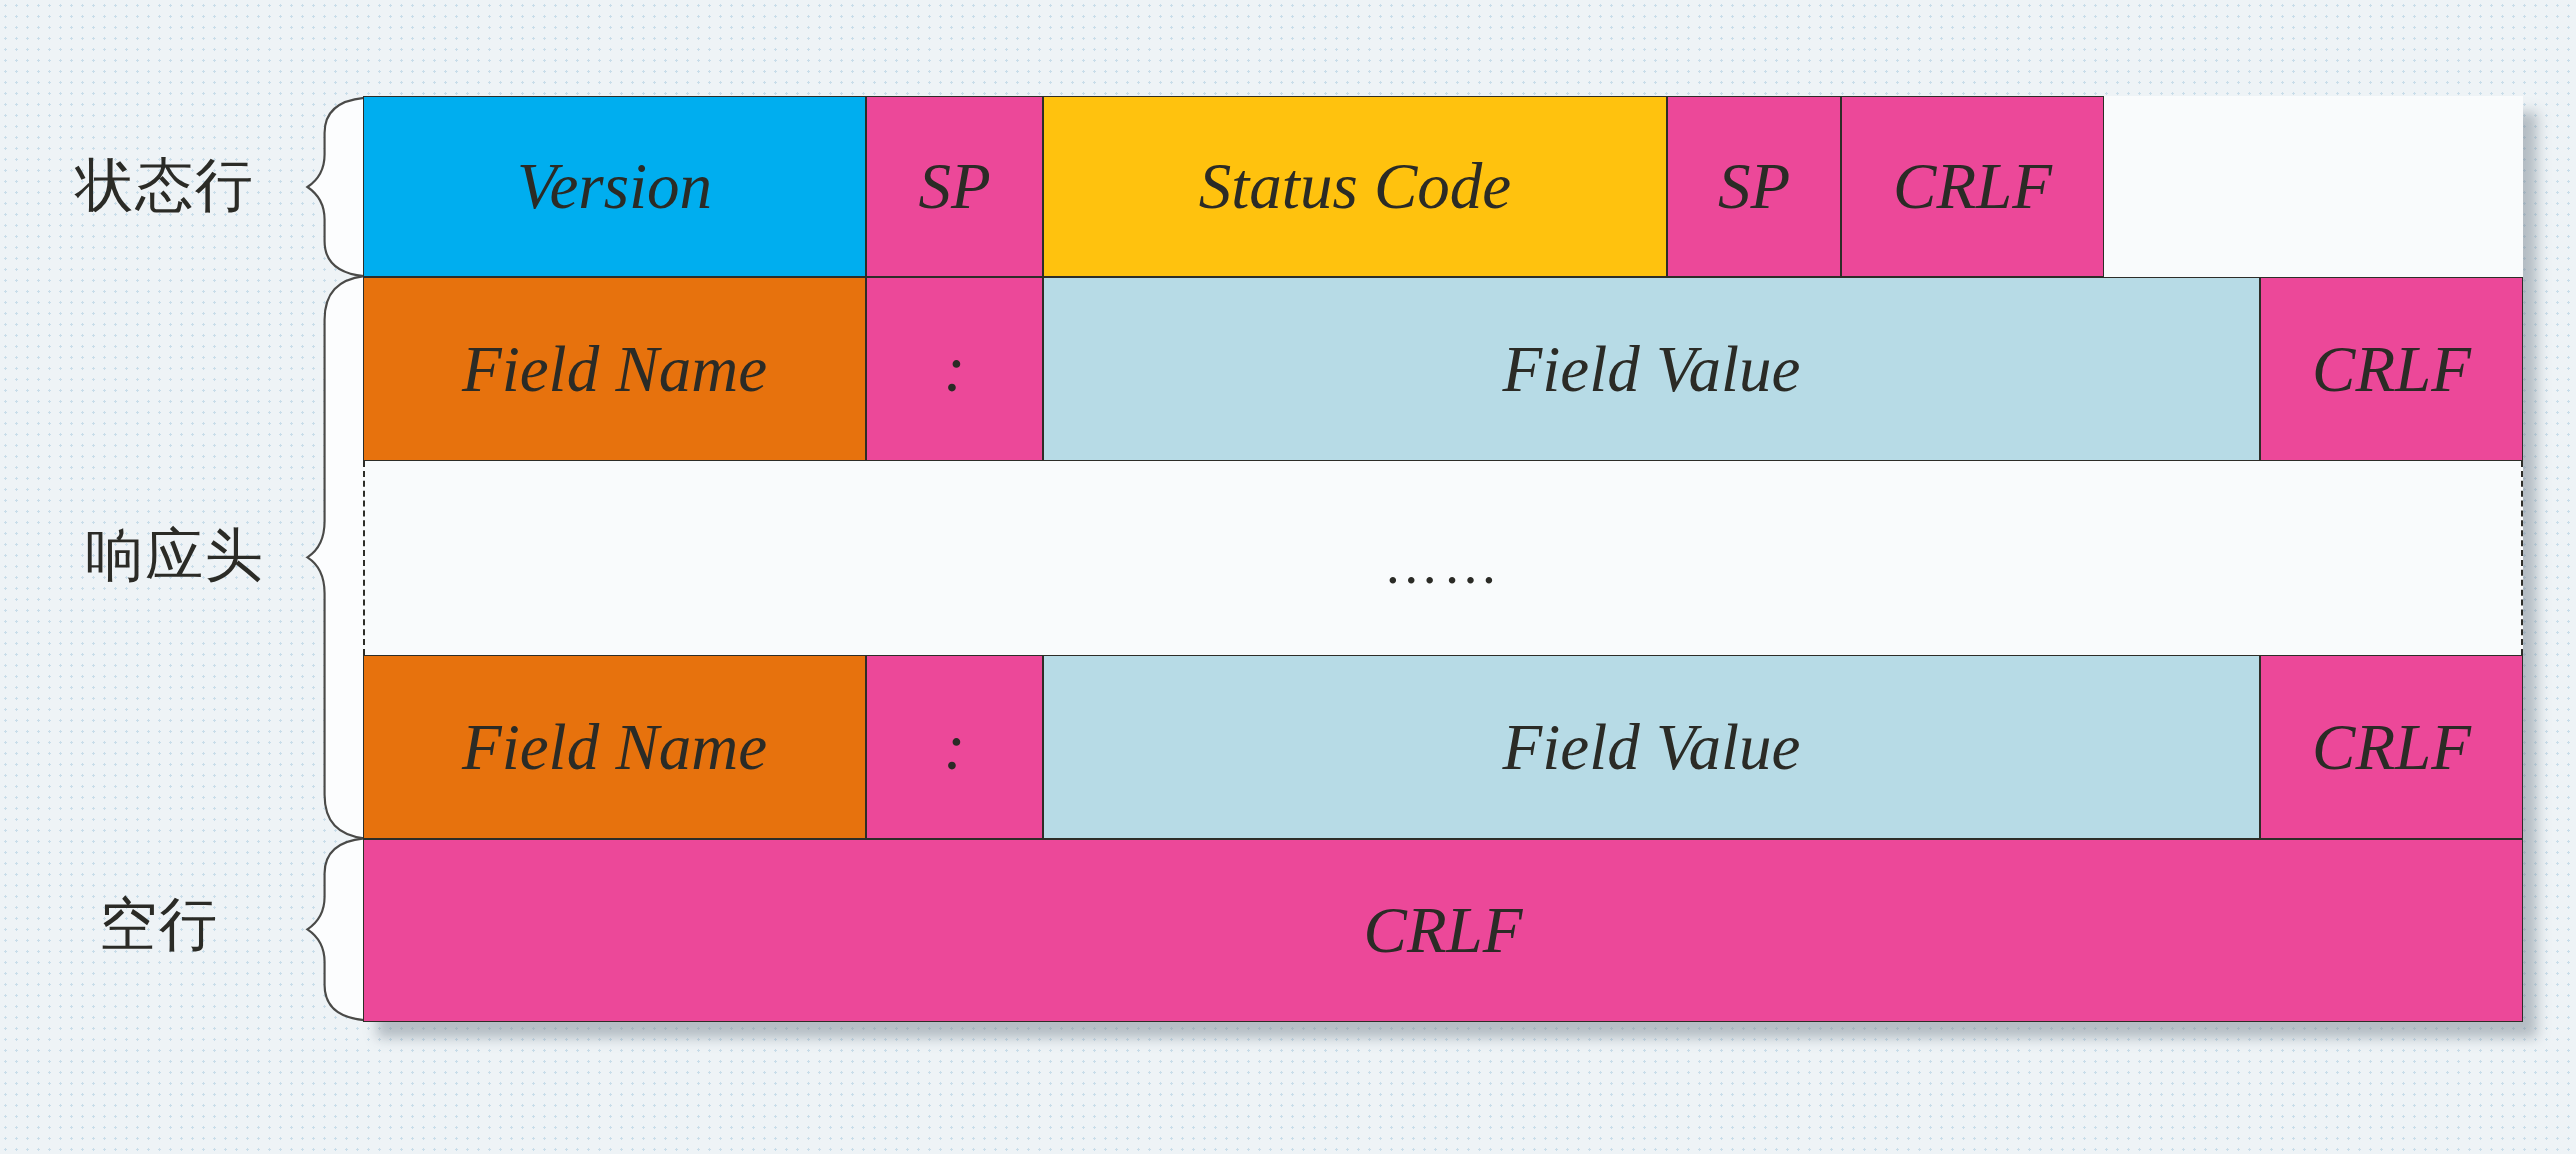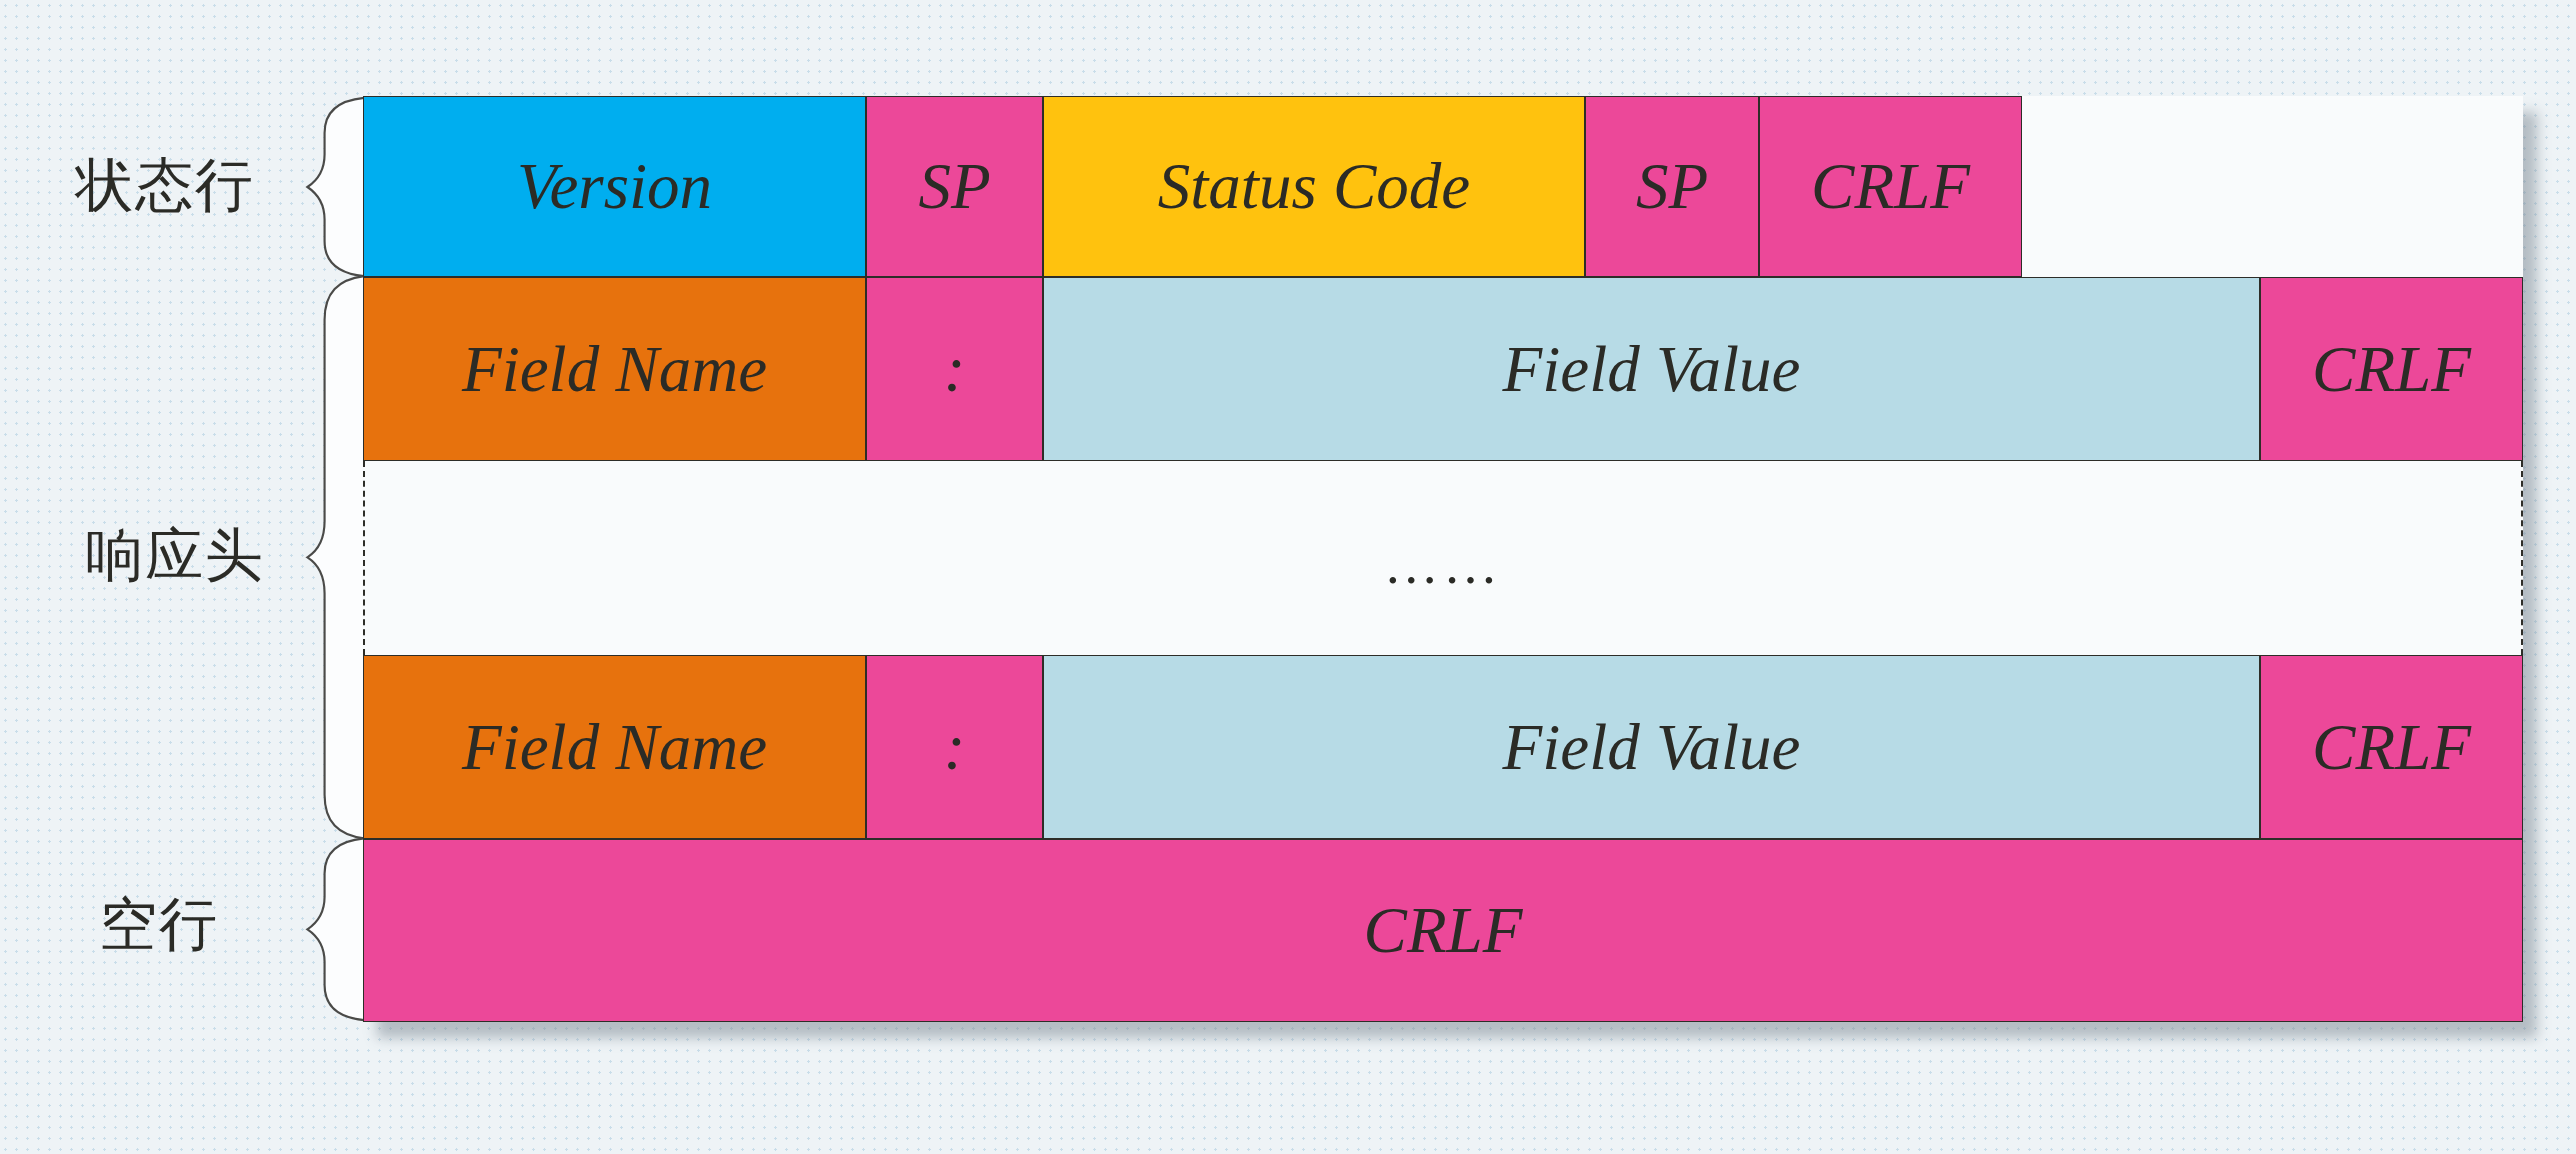--- a/index.html
+++ b/index.html
@@ -28,21 +28,21 @@
   .r1,.r4{height:181px;}
   .r2,.r3{height:184px;}
   .r4{height:183px;}
   .mid{
     box-sizing:border-box;height:194px;width:2160px;
     border-left:2.6px dashed #2d2d28;border-right:2.6px dashed #2d2d28;
     display:flex;align-items:center;justify-content:center;
   }
   .w-version{width:503px;}
   .w-sp{width:177px;}
-  .w-code{width:542px;}
+  .w-code{width:624px;}
   .w-sp2{width:174px;}
   .w-reason{width:521px;}
   .w-crlf{width:263px;}
   .w-fvalue{width:1217px;}
   .w-full{width:2160px;}
   .white{background:#ec4899;}
   .ellipsis{font-size:55px;letter-spacing:4.3px;line-height:1;margin-top:12px;}
   
   .grp-label{
     position:absolute;transform:translate(-50%,-50%);

